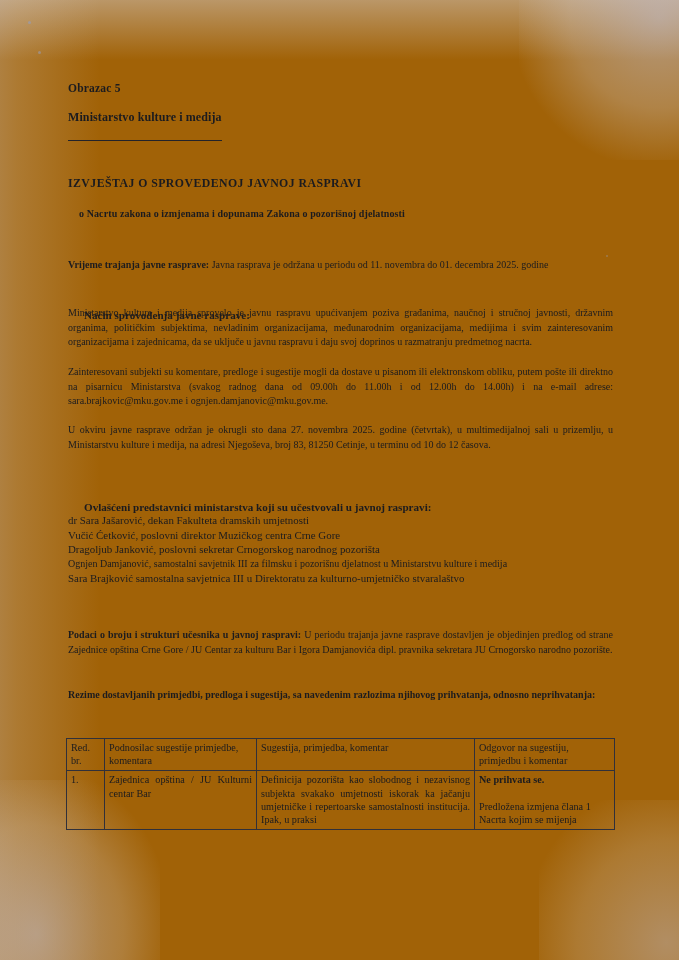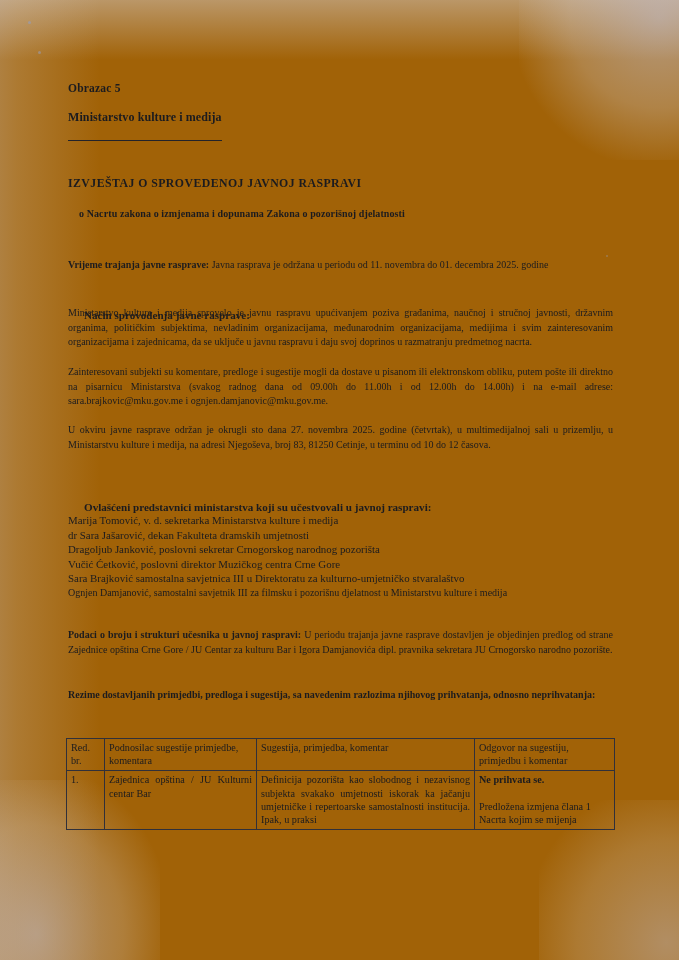--- a/index.html
+++ b/index.html
@@ -228,26 +228,25 @@
 
     <div class="body-block sec-round">
       <p class="just">U okviru javne rasprave održan je okrugli sto dana 27. novembra 2025. godine (četvrtak), u multimedijalnoj sali u prizemlju, u Ministarstvu kulture i medija, na adresi Njegoševa, broj 83, 81250 Cetinje, u terminu od 10 do 12 časova.</p>
     </div>
 
     <div class="body-block sec-reps-h">
       <p class="head-line">Ovlašćeni predstavnici ministarstva koji su učestvovali u javnoj raspravi:</p>
     </div>
 
     <div class="body-block sec-reps-l">
-      <p class="name-line">Marija Tomović, v. d. sekretarka Ministarstva kulture i medija</p>
       <p class="name-line">dr Sara Jašarović, dekan Fakulteta dramskih umjetnosti</p>
+      <p class="name-line">Vučić Ćetković, poslovni direktor Muzičkog centra Crne Gore</p>
       <p class="name-line">Dragoljub Janković, poslovni sekretar Crnogorskog narodnog pozorišta</p>
-      <p class="name-line">Vučić Ćetković, poslovni direktor Muzičkog centra Crne Gore</p>
+      <p class="name-line just">Ognjen Damjanović, samostalni savjetnik III za filmsku i pozorišnu djelatnost u Ministarstvu kulture i medija</p>
       <p class="name-line">Sara Brajković samostalna savjetnica III u Direktoratu za kulturno-umjetničko stvaralaštvo</p>
-      <p class="name-line just">Ognjen Damjanović, samostalni savjetnik III za filmsku i pozorišnu djelatnost u Ministarstvu kulture i medija</p>
     </div>
 
     <div class="body-block sec-partic">
       <p class="just"><span class="lead">Podaci o broju i strukturi učesnika u javnoj raspravi:</span><span> U periodu trajanja javne rasprave dostavljen je objedinjen predlog od strane Zajednice opština Crne Gore / JU Centar za kulturu Bar i Igora Damjanovića dipl. pravnika sekretara JU Crnogorsko narodno pozorište.</span></p>
     </div>
 
     <div class="body-block sec-resume">
       <p class="just head-line">Rezime dostavljanih primjedbi, predloga i sugestija, sa navedenim razlozima njihovog prihvatanja, odnosno neprihvatanja:</p>
     </div>
 

